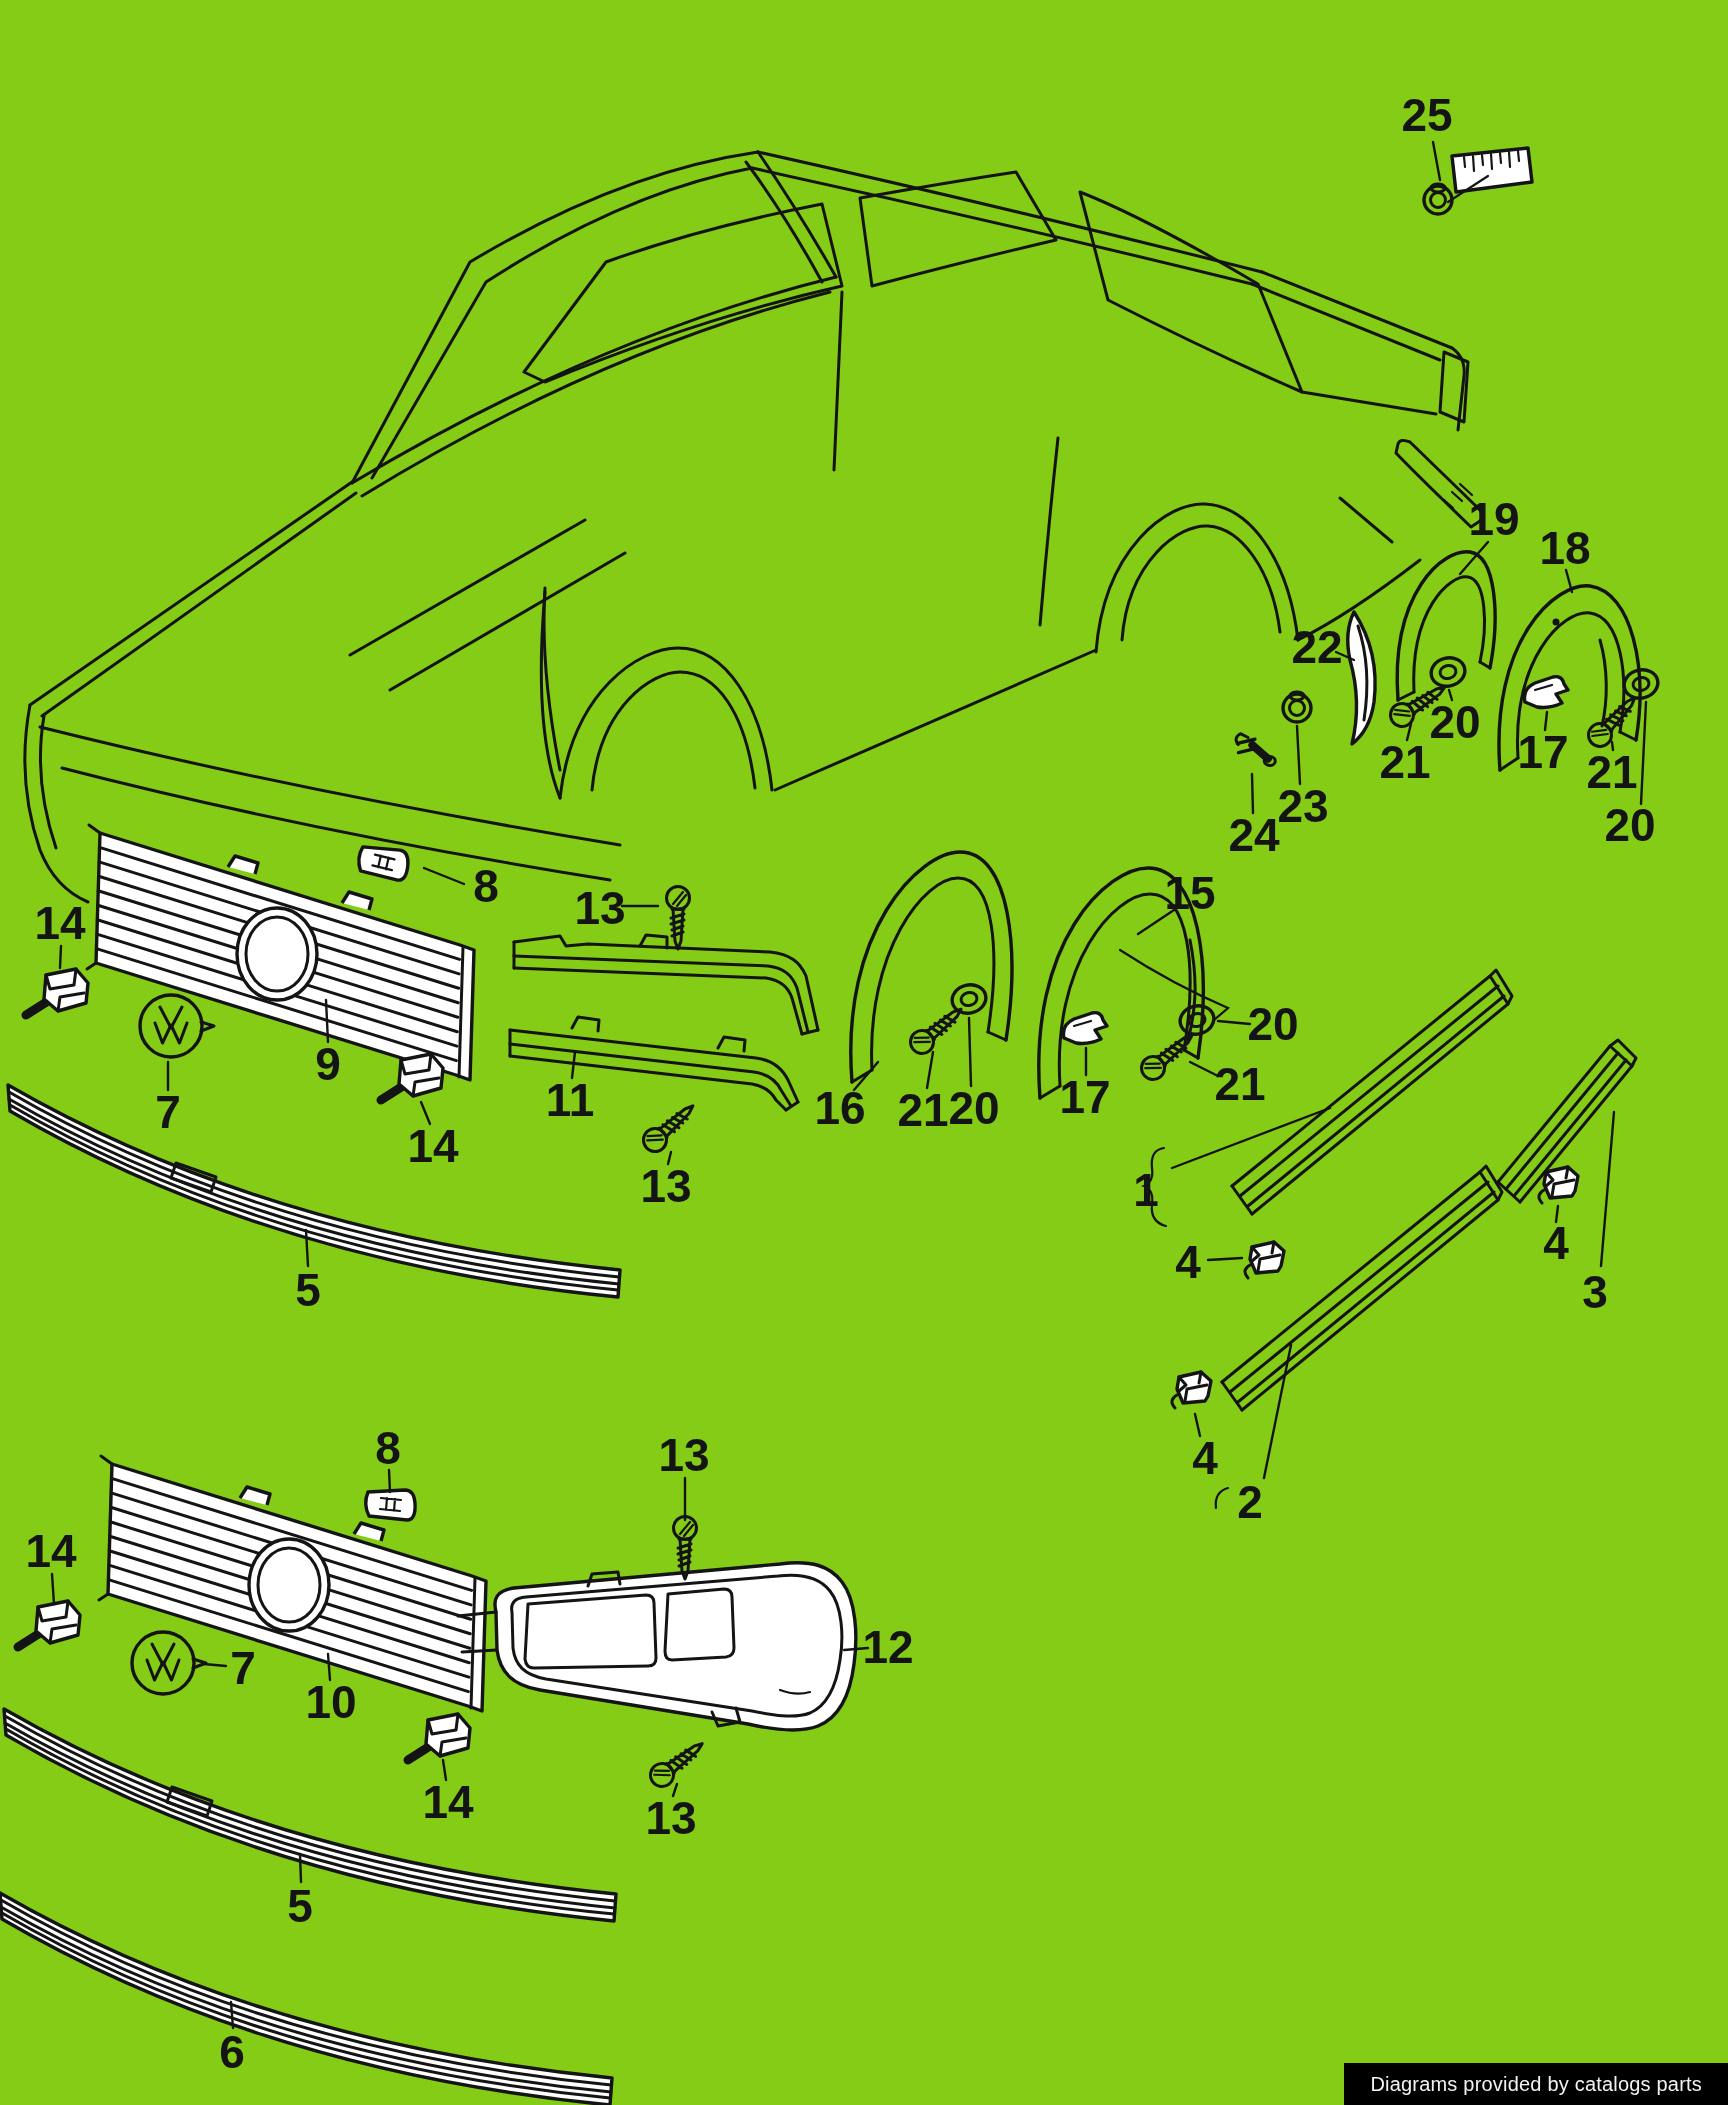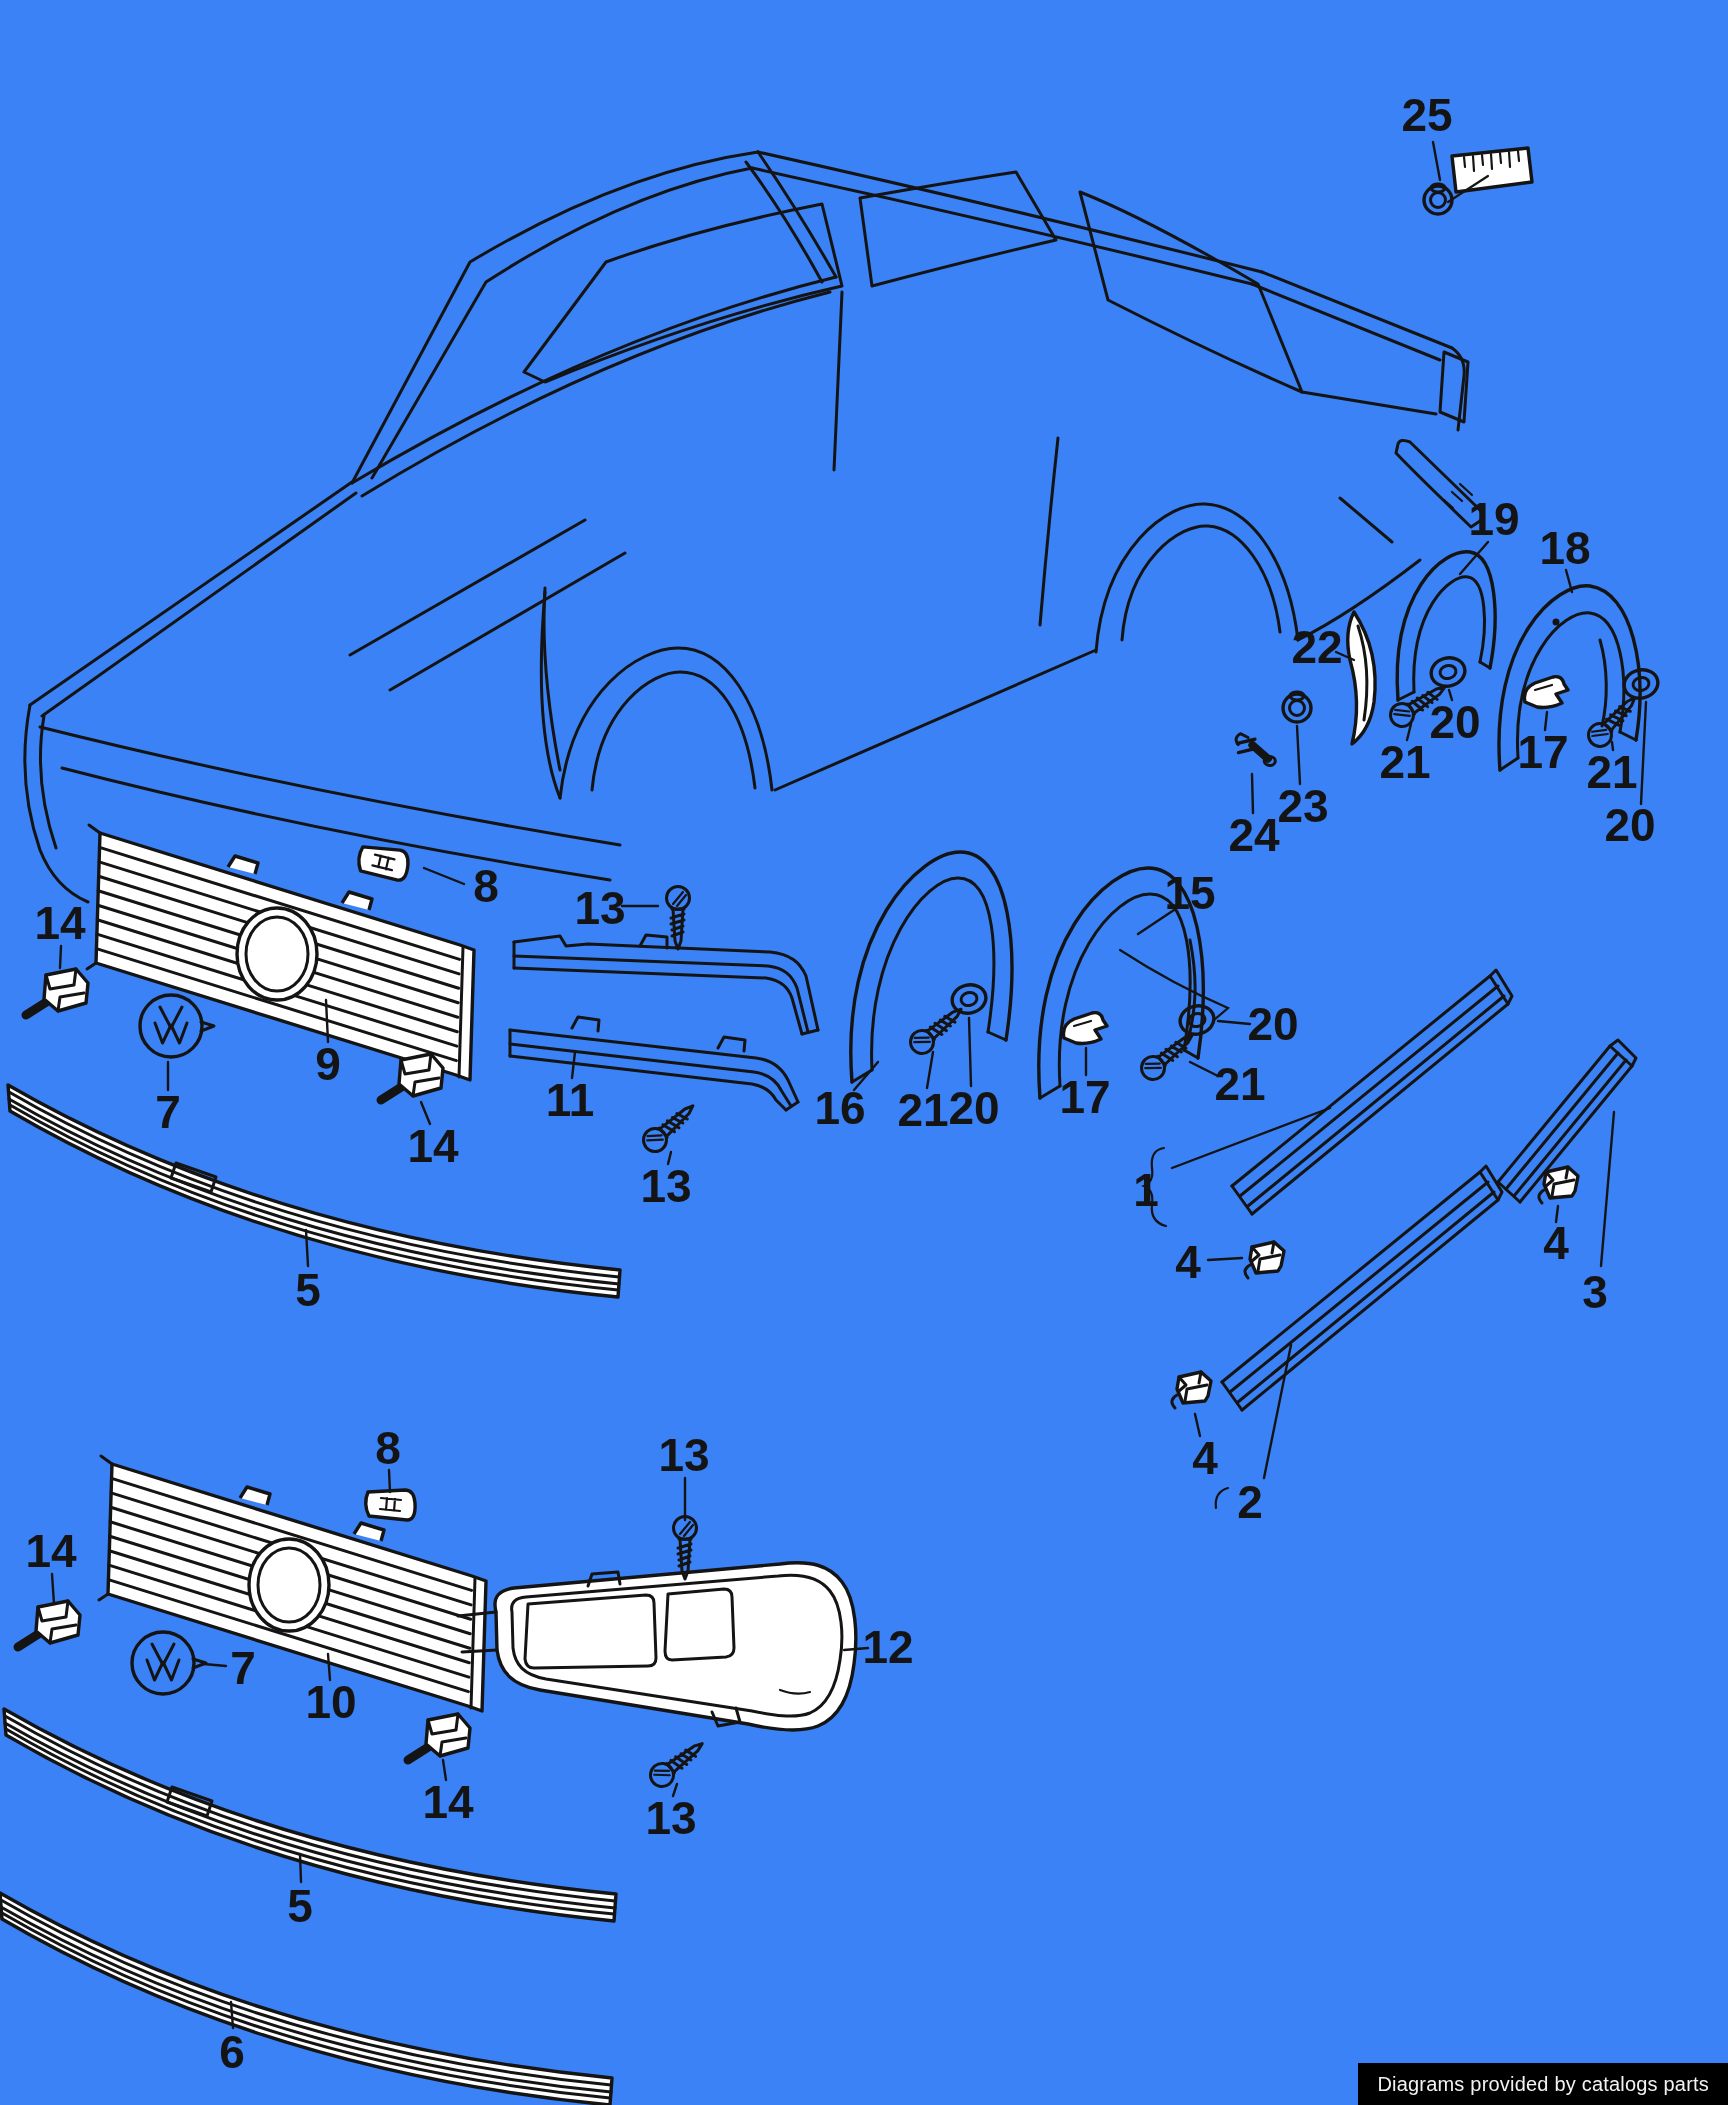--- a/index.html
+++ b/index.html
@@ -5,26 +5,26 @@
   html,body{margin:0;padding:0;background:#e8e8e8;}
   #stage{position:relative;width:1728px;height:2105px;background:#ffffff;overflow:hidden;
          font-family:"Liberation Sans", sans-serif;}
   svg{position:absolute;left:0;top:0;}
   .ln{fill:none;stroke:#141414;stroke-width:3;stroke-linecap:round;stroke-linejoin:round;}
   .ln2{fill:none;stroke:#141414;stroke-width:3.4;stroke-linecap:round;stroke-linejoin:round;}
   .thin{fill:none;stroke:#141414;stroke-width:2.2;stroke-linecap:round;}
   .wfill{fill:#ffffff;stroke:#141414;stroke-width:3.4;stroke-linejoin:round;}
   .callout-text{font-family:"Liberation Sans", sans-serif;font-weight:700;font-size:46px;fill:#141414;}
   #watermark{position:absolute;right:0;bottom:0;height:42px;display:flex;align-items:center;
-             padding:0 19px;font-size:20px;letter-spacing:.2px;}
+             padding:0 26px;font-size:20px;letter-spacing:.2px;}
 </style>
 </head>
 <body>
 
-<div id="stage" style="background: #3b82f6;">
+<div id="stage" style="background: #84cc16;">
 <svg id="art" width="1728" height="2105" viewBox="0 0 1728 2105">
 
   <defs>
 
     <g id="screw">
       <circle cx="0" cy="0" r="11.5" class="ln"></circle>
       <path d="M-6,-5 L6,5 M-3,-8 L8,1" class="thin"></path>
       <path d="M11,-6 L11,6 M11,-5 L43,-3 M11,5 L43,3 M16,-6 L20,7 M22,-6 L26,7 M28,-5 L32,6 M34,-5 L38,6 M43,-3 L51,0 L43,3" class="ln"></path>
     </g>
 

